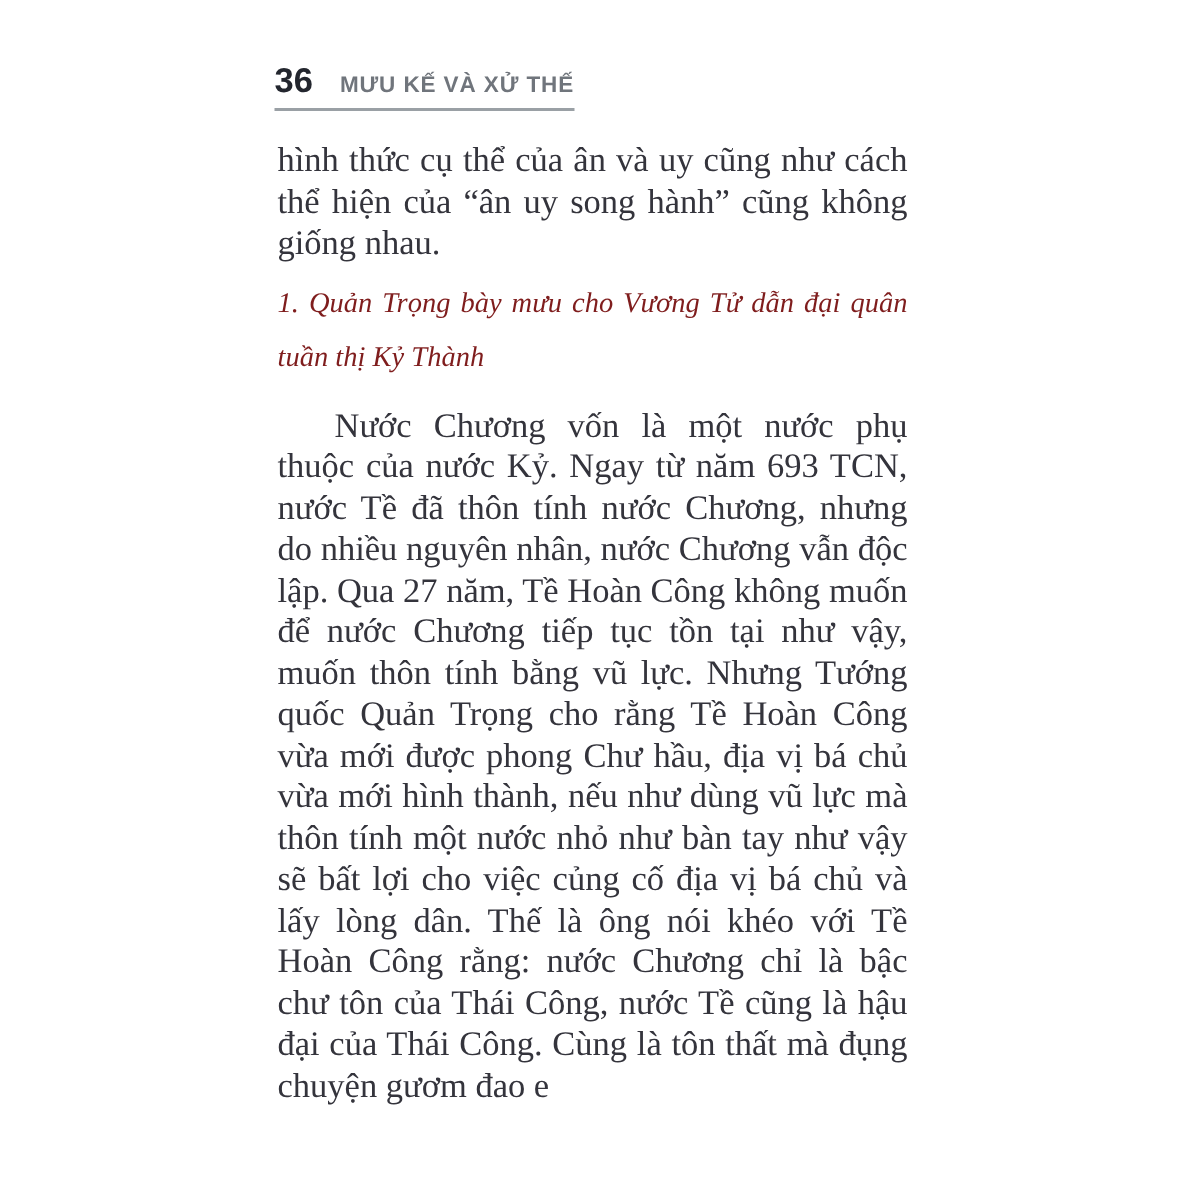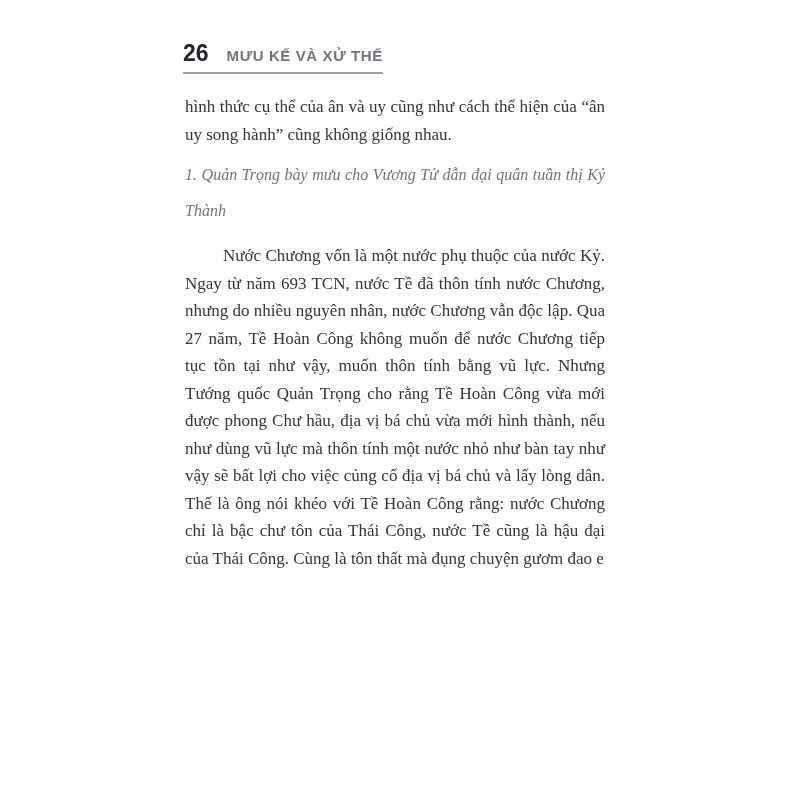--- a/index.html
+++ b/index.html
@@ -37,54 +37,54 @@
     font-family:"Liberation Sans", sans-serif;
     font-weight:bold;
     font-size:15px;
     color:#70757c;
     letter-spacing:0.6px;
     margin-left:6px;
     padding-left:12px;
   }
   
   p.body{
-    font-size:17px;
+    font-size:23px;
     line-height:27.5px;
     text-align:justify;
     margin:0 0 9px 0;
   }
   p.indent{ text-indent:38px; }
   p.cont{ margin-top:19px; }
   
   h2.section-heading{
     font-family:"Liberation Sans", sans-serif;
     font-weight:bold;
     font-size:22px;
     color:#2c2c34;
     margin:29px 0 14px 0;
     line-height:1.2;
   }
   
   h3.story-heading{
     font-style:italic;
     font-weight:normal;
-    font-size:16px;
+    font-size:19px;
     line-height:36px;
     text-align:justify;
     margin:0 0 13px 0;
-    color:#737373;
+    color:#7f1d1d;
   }
 </style>
 </head>
 <body>
 
 <div class="sheet">
 
   <header class="running-header">
-    <span class="book-number">26</span><span class="book-title">MƯU KẾ VÀ XỬ THẾ</span>
+    <span class="book-number">36</span><span class="book-title">MƯU KẾ VÀ XỬ THẾ</span>
   </header>
 
   <p class="body cont">hình thức cụ thể của ân và uy cũng như cách thể hiện của “ân uy song hành” cũng không giống nhau.</p>
 
 
 
   <h3 class="story-heading">1. Quản Trọng bày mưu cho Vương Tử dẫn đại quân tuần thị Kỷ Thành</h3>
 
   <p class="body indent">Nước Chương vốn là một nước phụ thuộc của nước Kỷ. Ngay từ năm 693 TCN, nước Tề đã thôn tính nước Chương, nhưng do nhiều nguyên nhân, nước Chương vẫn độc lập. Qua 27 năm, Tề Hoàn Công không muốn để nước Chương tiếp tục tồn tại như vậy, muốn thôn tính bằng vũ lực. Nhưng Tướng quốc Quản Trọng cho rằng Tề Hoàn Công vừa mới được phong Chư hầu, địa vị bá chủ vừa mới hình thành, nếu như dùng vũ lực mà thôn tính một nước nhỏ như bàn tay như vậy sẽ bất lợi cho việc củng cố địa vị bá chủ và lấy lòng dân. Thế là ông nói khéo với Tề Hoàn Công rằng: nước Chương chỉ là bậc chư tôn của Thái Công, nước Tề cũng là hậu đại của Thái Công. Cùng là tôn thất mà đụng chuyện gươm đao e</p>
 

